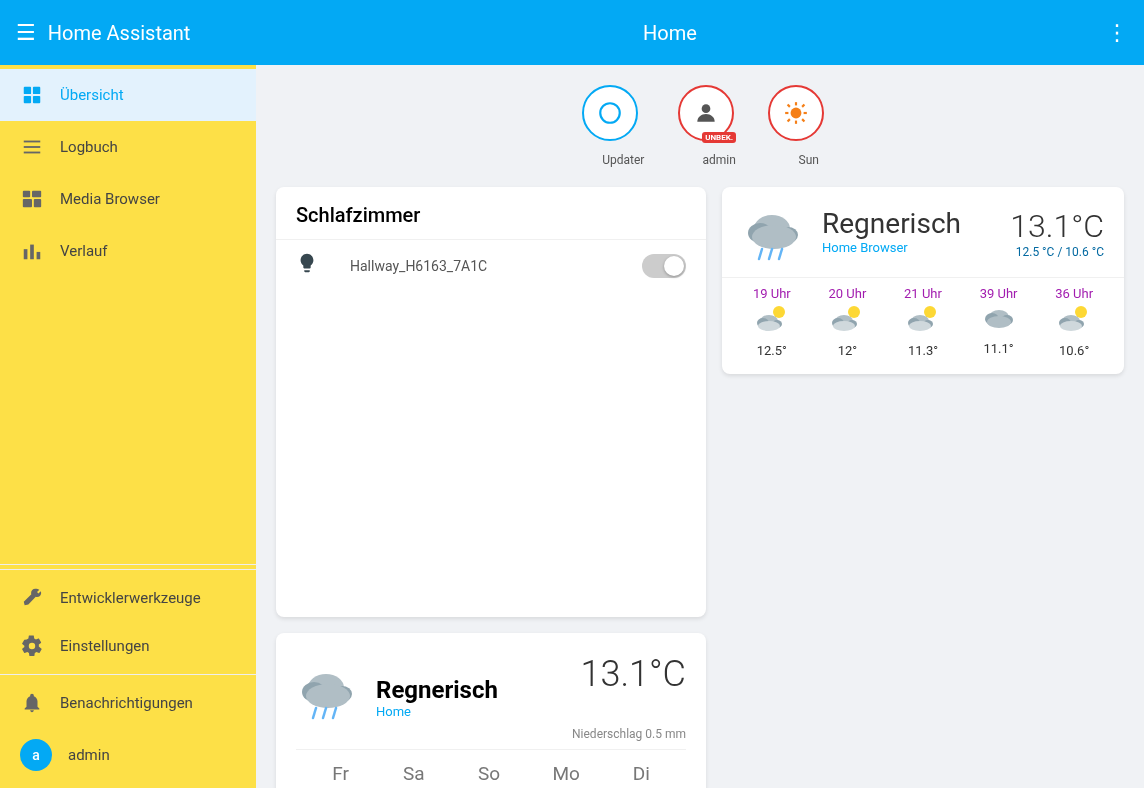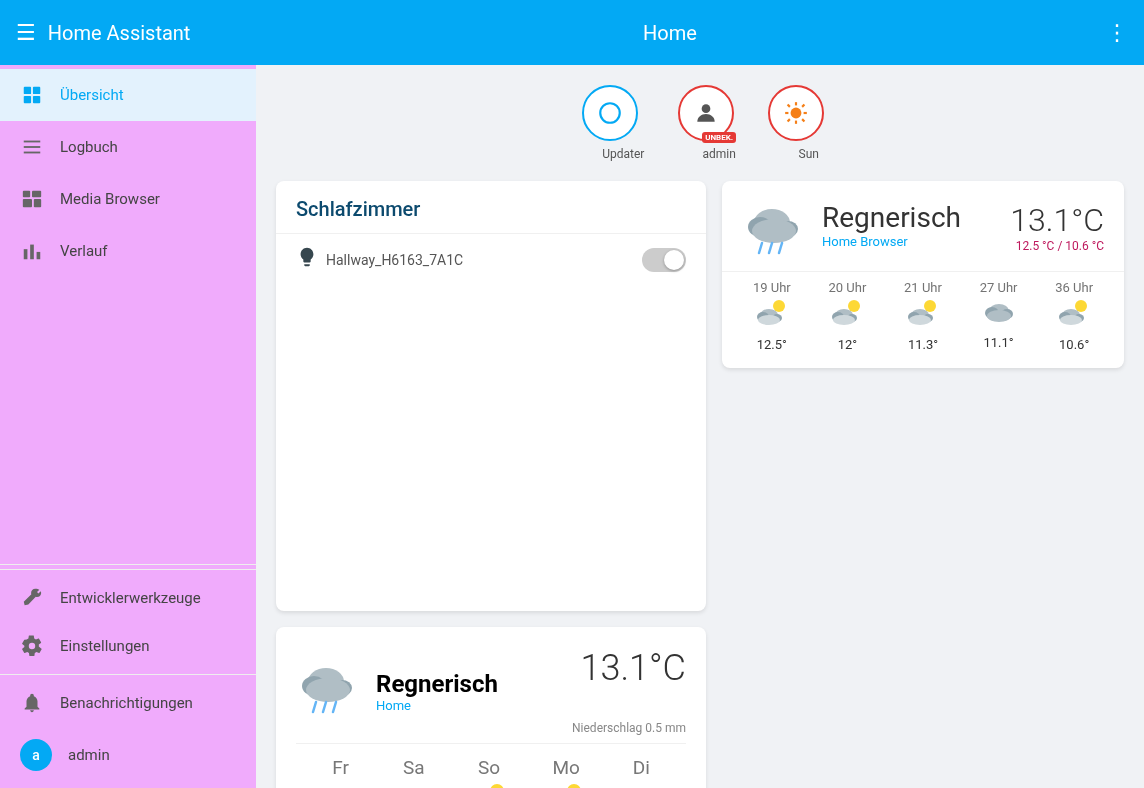--- a/index.html
+++ b/index.html
@@ -52,21 +52,21 @@
     
     .main-layout {
       display: flex;
       flex: 1;
       overflow: hidden;
     }
 
     
     .sidebar {
       width: 256px;
-      background: #f0abfc;
+      background: #fde047;
       display: flex;
       flex-direction: column;
       flex-shrink: 0;
       box-shadow: 2px 0 4px rgba(0,0,0,0.1);
       overflow: hidden;
     }
     .sidebar-nav {
       flex: 1;
       padding-top: 4px;
     }
@@ -128,21 +128,21 @@
     .users-row {
       display: flex;
       gap: 32px;
       justify-content: center;
       margin-bottom: 20px;
     }
     .user-item {
       display: flex;
       flex-direction: column;
       align-items: center;
-      gap: 6px;
+      gap: 12px;
       cursor: pointer;
     }
     .user-avatar {
       width: 56px;
       height: 56px;
       border-radius: 50%;
       display: flex;
       align-items: center;
       justify-content: center;
       border: 2px solid;
@@ -185,28 +185,28 @@
     }
     .card-left {
       flex: 0 0 430px;
     }
 
     
     .card-header {
       padding: 16px 20px 12px;
       font-size: 20px;
       font-weight: 500;
-      color: #0c4a6e;
+      color: #000000;
       border-bottom: 1px solid #f0f0f0;
     }
     .light-row {
       display: flex;
       align-items: center;
       padding: 12px 20px;
-      gap: 8px;
+      gap: 32px;
     }
     .light-icon { font-size: 22px; color: #37474f; }
     .light-name { flex: 1; font-size: 14px; color: #555; }
     .toggle {
       width: 44px;
       height: 24px;
       background: #ccc;
       border-radius: 12px;
       position: relative;
       cursor: pointer;
@@ -294,35 +294,35 @@
       margin-left: auto;
       text-align: right;
     }
     .weather-right-temp .main-temp {
       font-size: 32px;
       font-weight: 300;
       color: #333;
     }
     .weather-right-temp .range {
       font-size: 12px;
-      color: #be185d;
+      color: #0369a1;
     }
     .hourly-forecast {
       display: flex;
       justify-content: space-around;
       padding: 8px 12px 16px;
       border-top: 1px solid #f0f0f0;
     }
     .hourly-item {
       display: flex;
       flex-direction: column;
       align-items: center;
       gap: 4px;
     }
-    .hourly-label { font-size: 13px; color: #737373; }
+    .hourly-label { font-size: 13px; color: #a21caf; }
     .hourly-icon { font-size: 26px; }
     .hourly-temp { font-size: 13px; color: #333; }
 
     
     .sidebar-divider {
       height: 1px;
       background: #eee;
       margin: 4px 0;
     }
   </style>
@@ -662,21 +662,21 @@
                   <ellipse cx="14" cy="16" rx="9" ry="6" fill="#b0bec5"></ellipse>
                   <ellipse cx="8" cy="18" rx="6" ry="5" fill="#90a4ae"></ellipse>
                   <ellipse cx="22" cy="19" rx="5" ry="4" fill="#90a4ae"></ellipse>
                   <ellipse cx="14" cy="21" rx="11" ry="5" fill="#cfd8dc"></ellipse>
                 </svg>
               </span>
               <span class="hourly-temp">11.3°</span>
             </div>
 
             <div class="hourly-item">
-              <span class="hourly-label">27 Uhr</span>
+              <span class="hourly-label">39 Uhr</span>
               <span class="hourly-icon">
                 <svg width="32" height="26" viewBox="0 0 32 26">
                     <ellipse cx="16" cy="12" rx="10" ry="7" fill="#b0bec5"></ellipse>
                     <ellipse cx="9" cy="14" rx="7" ry="6" fill="#90a4ae"></ellipse>
                     <ellipse cx="24" cy="15" rx="6" ry="5" fill="#90a4ae"></ellipse>
                     <ellipse cx="16" cy="17" rx="12" ry="6" fill="#b0bec5"></ellipse>
                   </svg>
               </span>
               <span class="hourly-temp">11.1°</span>
             </div>

